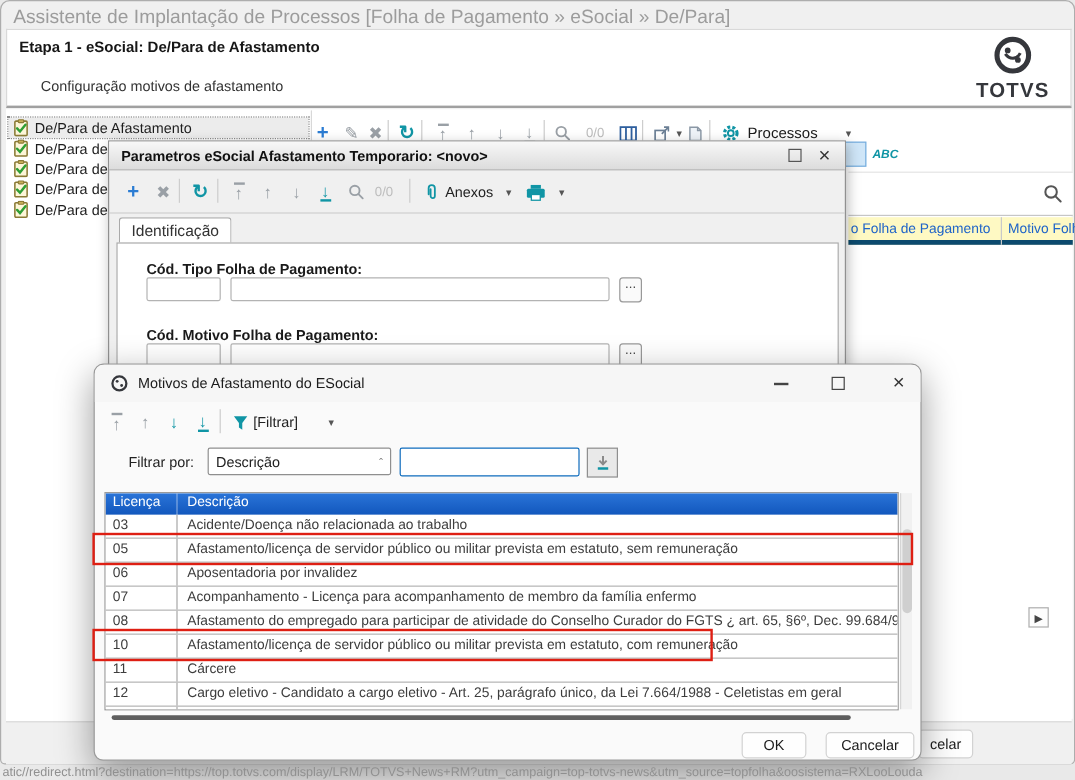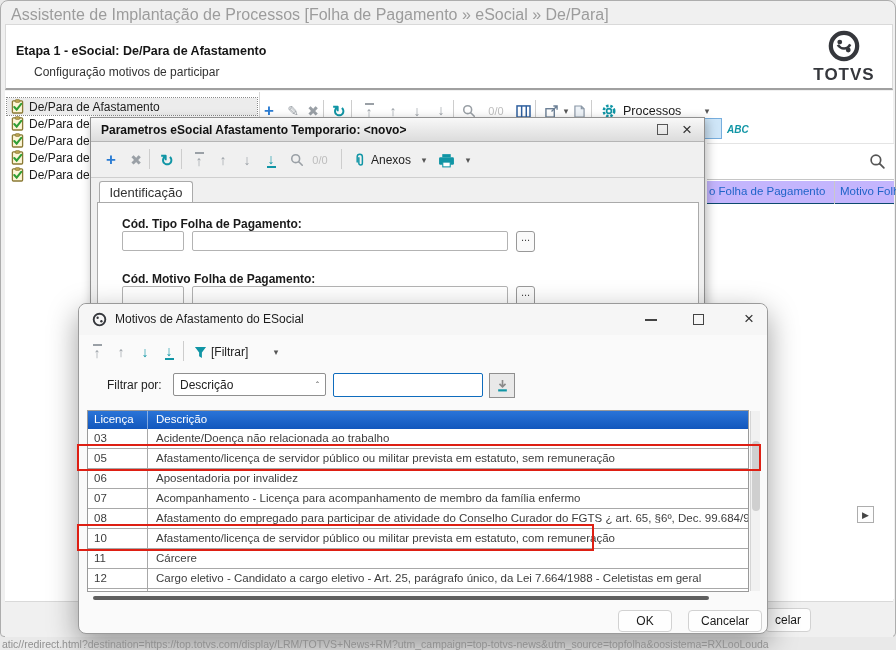--- a/index.html
+++ b/index.html
@@ -9,21 +9,21 @@
     background:#e9e9e9; font-family:"Liberation Sans", sans-serif; color:#222;
   }
   .abs { position:absolute; }
 
   
   .mainwin { left:0; top:0; width:896px; height:637px; background:#f0f0f0;
     border:1px solid #adadad; border-radius:8px 8px 4px 4px; }
   .app-title { left:10px; top:5px; font-size:16px; color:#9c9c9c; white-space:nowrap; }
   .app-header { left:4px; top:23px; width:888px; height:66px; background:#fff;
     border:1px solid #d9d9d9; border-bottom:2px solid #a0a0a0; }
-  .step-title { left:10px; top:7px; font-size:12.5px; font-weight:bold; color:#161616;margin-top:12px; }
+  .step-title { left:10px; top:7px; font-size:12.5px; font-weight:bold; color:#161616; }
   .step-sub { left:28px; top:40px; font-size:12px; color:#333; }
   .logo { right:16px; top:4px; width:64px; text-align:center; }
   .logo .brand { font-size:17px; font-weight:bold; letter-spacing:1px; color:#35373c; display:block; margin-top:-2px; }
 
   .content-bg { left:4px; top:90px; width:888px; height:510px; background:#fff; }
   .sb-divider { left:258px; top:91px; width:1px; height:509px; background:#d8d8d8; }
 
   .sb-item { left:6px; width:250px; height:17px; display:flex; align-items:center; gap:5px;
     padding-left:4px; font-size:12px; color:#1d1d1d; white-space:nowrap; }
   .sb-item.selected { background:#ececec; outline:1px dotted #8a8a8a; }
@@ -40,22 +40,22 @@
   .cnt { font-size:11px; color:#bdbdbd; }
   .ddcaret { font-size:9px; color:#555; }
 
   .proc-label { font-size:12.5px; color:#1b1b1b; }
   .abc { font-size:10px; font-weight:bold; font-style:italic; color:#1095a5; }
   .hl-icon { background:#cfe6f8; border:1px solid #77aede; }
 
   .search-row { left:706px; top:142px; width:187px; height:37px; background:#fff;
     border-top:1px solid #e4e4e4; border-bottom:1px solid #c6c6c6; }
   .search-row svg { position:absolute; right:8px; top:9px; color:#555; }
-  .grid-hdr { left:706px; top:180px; width:187px; height:23px; background:#c4b5fd;
-    border-bottom:1px solid #0c4a6e; font-size:11.5px; color:#1f64c8; }
+  .grid-hdr { left:706px; top:180px; width:187px; height:23px; background:#fef9c3;
+    border-bottom:4px solid #0c4a6e; font-size:11.5px; color:#1f64c8; }
   .grid-hdr .c1 { position:absolute; left:2px; top:4px; white-space:nowrap; }
   .grid-hdr .vd { position:absolute; left:127px; top:0; width:1px; height:23px; background:#c9c9c9; }
   .grid-hdr .c2 { position:absolute; left:133px; top:4px; white-space:nowrap; }
   .grid-body { left:706px; top:204px; width:187px; height:394px; background:#fff; }
   .next-btn { left:856px; top:505px; width:17px; height:17px; background:#fdfdfd;
     border:1px solid #adadad; font-size:9px; color:#444; display:flex; align-items:center; justify-content:center; }
 
   .main-footer { left:4px; top:600px; width:888px; height:36px; background:#f0f0f0; border-top:1px solid #d9d9d9; }
   .btn { background:#fefefe; border:1px solid #d2d2d2; border-radius:4px; font-size:12px;
     color:#1b1b1b; display:flex; align-items:center; justify-content:center; font-family:inherit; }
@@ -129,21 +129,21 @@
 </head>
 <body>
 
 <div id="screen">
 
   <div class="abs mainwin">
     <div class="abs app-title">Assistente de Implantação de Processos [Folha de Pagamento » eSocial » De/Para]</div>
 
     <div class="abs app-header">
       <div class="abs step-title">Etapa 1 - eSocial: De/Para de Afastamento</div>
-      <div class="abs step-sub">Configuração motivos de participar</div>
+      <div class="abs step-sub">Configuração motivos de afastamento</div>
       <div class="abs logo">
         <span>
           <svg width="34" height="34" viewBox="0 0 24 24">
               <circle cx="12" cy="12" r="9.3" fill="none" stroke="#35373c" stroke-width="3"></circle>
               <circle cx="9" cy="9.2" r="1.7" fill="#35373c"></circle>
               <circle cx="15" cy="14.8" r="1.7" fill="#35373c"></circle>
               <path d="M7.6 11.2c2.2 3.2 6.6 3.8 8.8-.4" fill="none" stroke="#35373c" stroke-width="1.8"></path>
             </svg>
         </span>
         <span class="brand">TOTVS</span>

